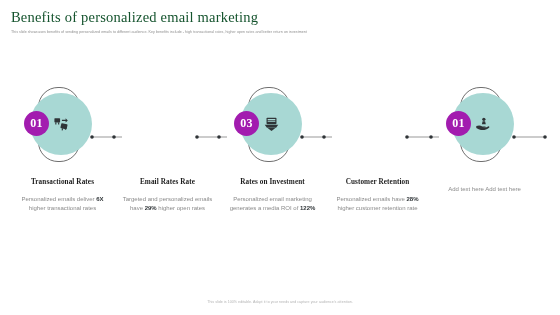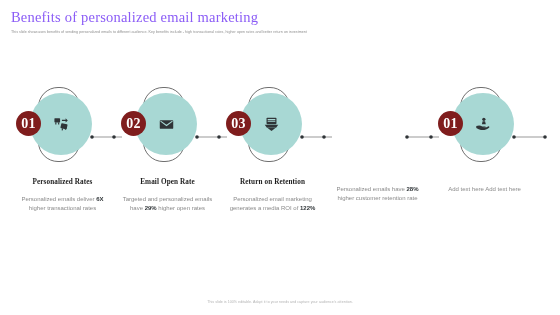--- a/index.html
+++ b/index.html
@@ -19,21 +19,21 @@
   .header {
     position: absolute;
     left: 11px;
     top: 9px;
     width: 538px;
   }
   .slide-title {
     font-family: "Liberation Serif", serif;
     font-size: 14.5px;
     line-height: 17px;
-    color: #8b5cf6;
+    color: #14532d;
     letter-spacing: 0.2px;
     white-space: nowrap;
   }
   .slide-subtitle {
     margin-top: 4px;
     font-family: "Liberation Sans", sans-serif;
     font-size: 3.6px;
     line-height: 5px;
     color: #8d8d8d;
     letter-spacing: 0.05px;
@@ -95,29 +95,29 @@
     left: 20px;
     top: 13px;
     width: 62px;
     height: 62px;
     border-radius: 50%;
     background: #a8d8d4;
   }
 
   .node-badge {
     position: absolute;
-    left: 6px;
+    left: 14px;
     top: 31px;
     width: 25px;
     height: 25px;
     border-radius: 50%;
-    background: #7f1d1d;
+    background: #a21caf;
     color: #ffffff;
     font-family: "Liberation Serif", serif;
-    font-size: 14px;
+    font-size: 12px;
     font-weight: bold;
     display: flex;
     align-items: center;
     justify-content: center;
     letter-spacing: 0.3px;
   }
 
   .node-icon {
     position: absolute;
     left: 36px;
@@ -218,41 +218,30 @@
           <rect x="7.2" y="9" width="1.6" height="3"></rect>
           <rect x="11" y="11" width="9" height="7" rx="1" transform="rotate(12 15.5 14.5)"></rect>
           <rect x="12.4" y="17.4" width="1.6" height="3" transform="rotate(12 13.2 18.9)"></rect>
           <rect x="17" y="16.4" width="1.6" height="3" transform="rotate(12 17.8 17.9)"></rect>
           <path d="M12.6 5.2 h5.2 v-1.9 l3.1 2.9 -3.1 2.9 v-1.9 h-5.2 z"></path>
         </svg>
       </div>
       <div class="node-badge">01</div>
     </div>
     <div class="card-text">
-      <div class="card-heading">Personalized Rates</div>
+      <div class="card-heading">Transactional Rates</div>
       <div class="card-body">
         <span>Personalized emails deliver </span><b>6X</b><span> higher transactional rates</span>
       </div>
     </div>
   </div>
 
   <div class="card card-1">
-    <div class="node">
-      <div class="node-outline"></div>
-      <div class="node-circle"></div>
-      <div class="node-icon">
-        <svg viewBox="0 0 24 24" width="17" height="17" fill="currentColor">
-          <rect x="2.5" y="6" width="19" height="12" rx="1.2"></rect>
-          <path d="M3.6 7.2 L12 13.4 L20.4 7.2" fill="none" stroke="#a8d8d4" stroke-width="1.5"></path>
-        </svg>
-      </div>
-      <div class="node-badge">02</div>
-    </div>
-    <div class="card-text">
-      <div class="card-heading">Email Open Rate</div>
+    <div class="card-text">
+      <div class="card-heading">Email Rates Rate</div>
       <div class="card-body">
         <span>Targeted and personalized emails have </span><b>29%</b><span> higher open rates</span>
       </div>
     </div>
   </div>
 
   <div class="card card-2">
     <div class="node">
       <div class="node-outline"></div>
       <div class="node-circle"></div>
@@ -261,29 +250,30 @@
           <rect x="5" y="2.5" width="14" height="9" rx="1.2"></rect>
           <rect x="6.6" y="4.2" width="10.8" height="1.5" fill="#a8d8d4"></rect>
           <rect x="6.6" y="6.6" width="10.8" height="1.5" fill="#a8d8d4"></rect>
           <path d="M2.5 12.5 h19 l-3 4 h-13 z"></path>
           <path d="M6.5 16.8 L12 21.2 L17.5 16.8 z"></path>
         </svg>
       </div>
       <div class="node-badge">03</div>
     </div>
     <div class="card-text">
-      <div class="card-heading">Return on Retention</div>
+      <div class="card-heading">Rates on Investment</div>
       <div class="card-body">
         <span>Personalized email marketing generates a media ROI of </span><b>122%</b><span></span>
       </div>
     </div>
   </div>
 
   <div class="card card-3">
     <div class="card-text">
+      <div class="card-heading">Customer Retention</div>
       <div class="card-body">
         <span>Personalized emails have </span><b>28%</b><span> higher customer retention rate</span>
       </div>
     </div>
   </div>
 
   <div class="card card-4">
     <div class="node">
       <div class="node-outline"></div>
       <div class="node-circle"></div>

